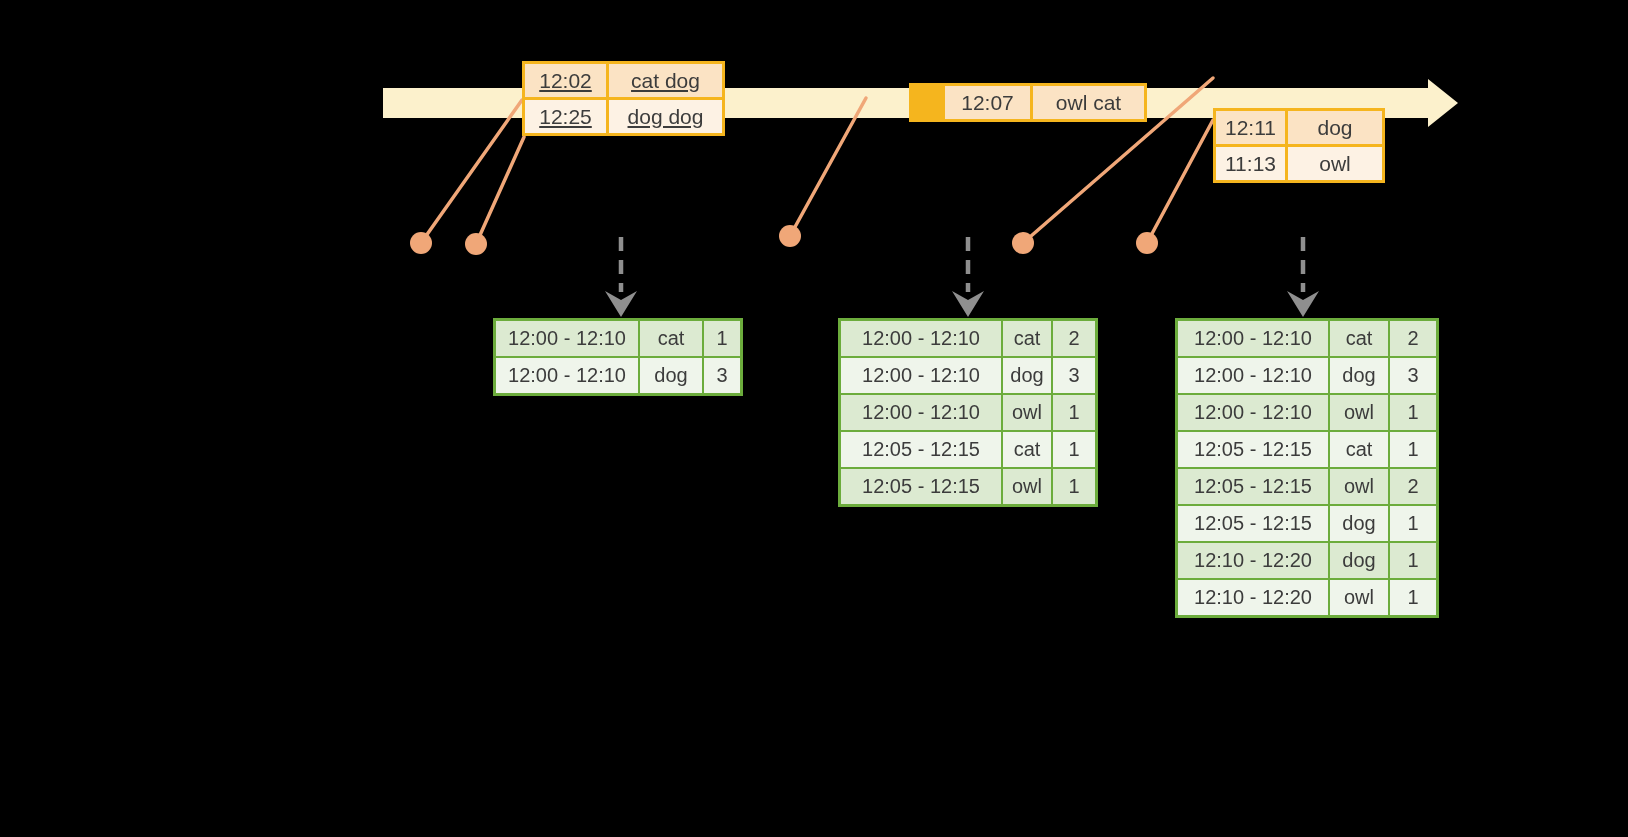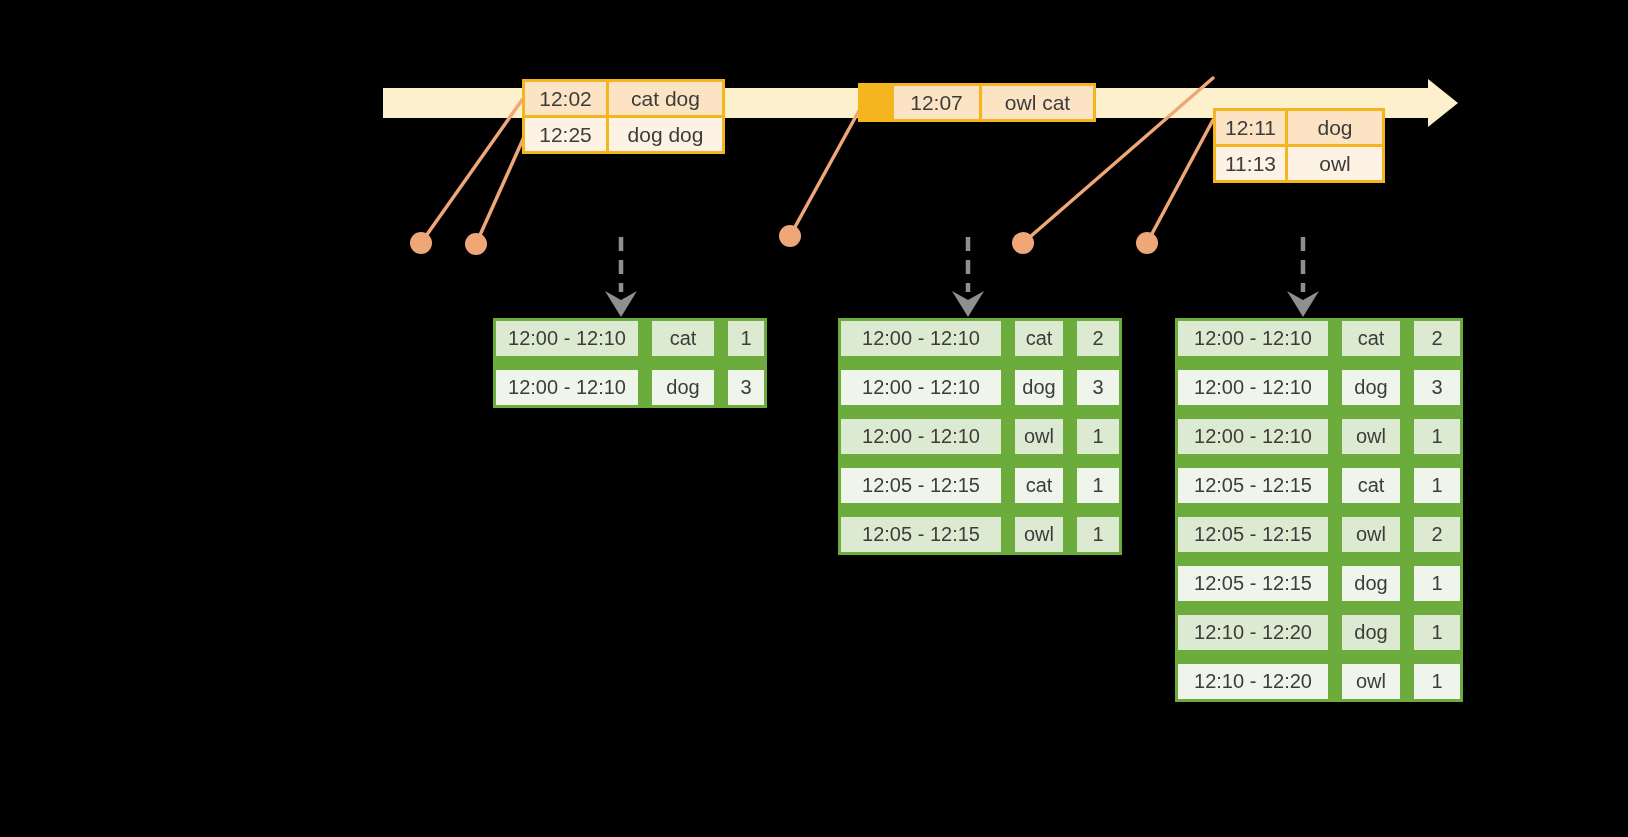--- a/index.html
+++ b/index.html
@@ -12,21 +12,21 @@
   .layer{position:absolute;left:0;top:0;width:1628px;height:837px;}
   .band{fill:var(--timeline-band);}
   .bandhead{fill:var(--timeline-band);}
   .conn{stroke:var(--connector-dot);stroke-width:3.5;stroke-linecap:round;}
   .dot{fill:var(--connector-dot);}
   .trig{stroke:var(--trigger-arrow);stroke-width:4.5;stroke-dasharray:14 9;}
   .trighead{fill:var(--trigger-arrow);}
 
   .dtable{position:absolute;display:grid;box-sizing:border-box;}
   .etable{background:var(--event-table-border);padding:3px;gap:3px;grid-auto-rows:33px;font-size:21px;}
-  .rtable{background:var(--result-table-border);padding:3px;gap:14px;grid-auto-rows:35px;font-size:20px;}
+  .rtable{background:var(--result-table-border);padding:3px;gap:2px;grid-auto-rows:35px;font-size:20px;}
   .cell{display:flex;align-items:center;justify-content:center;white-space:nowrap;}
   .etable .r0{background:var(--event-row-fill);}
   .etable .r1{background:var(--event-row-fill-alt);}
   .rtable .r0{background:var(--result-row-fill);}
   .rtable .r1{background:var(--result-row-fill-alt);}
 </style>
 </head>
 <body>
 
 <div class="canvas">
@@ -49,28 +49,28 @@
     <circle class="dot" cx="1147" cy="243" r="11"></circle>
 
     <line class="trig" x1="621" y1="237" x2="621" y2="292"></line>
     <polygon class="trighead" points="605,291 621,300 637,291 621,317"></polygon>
     <line class="trig" x1="968" y1="237" x2="968" y2="292"></line>
     <polygon class="trighead" points="952,291 968,300 984,291 968,317"></polygon>
     <line class="trig" x1="1303" y1="237" x2="1303" y2="292"></line>
     <polygon class="trighead" points="1287,291 1303,300 1319,291 1303,317"></polygon>
   </svg>
 
-  <div class="dtable etable" style="left:522px;top:79px;grid-template-columns:81px 113px;">
+  <div class="dtable etable" style="left:522px;top:61px;grid-template-columns:81px 113px;text-decoration:underline;">
       <div class="cell r0">12:02</div>
       <div class="cell r0">cat dog</div>
       <div class="cell r1">12:25</div>
       <div class="cell r1">dog dog</div>
     </div>
 
-  <div class="dtable etable" style="left:858px;top:83px;grid-template-columns:85px 111px;padding-left:36px;">
+  <div class="dtable etable" style="left:909px;top:83px;grid-template-columns:85px 111px;padding-left:36px;">
       <div class="cell r0">12:07</div>
       <div class="cell r0">owl cat</div>
     </div>
 
   <div class="dtable etable" style="left:1213px;top:63px;grid-template-columns:69px 94px;margin-top:45px;">
       <div class="cell r0">12:11</div>
       <div class="cell r0">dog</div>
       <div class="cell r1">11:13</div>
       <div class="cell r1">owl</div>
     </div>

